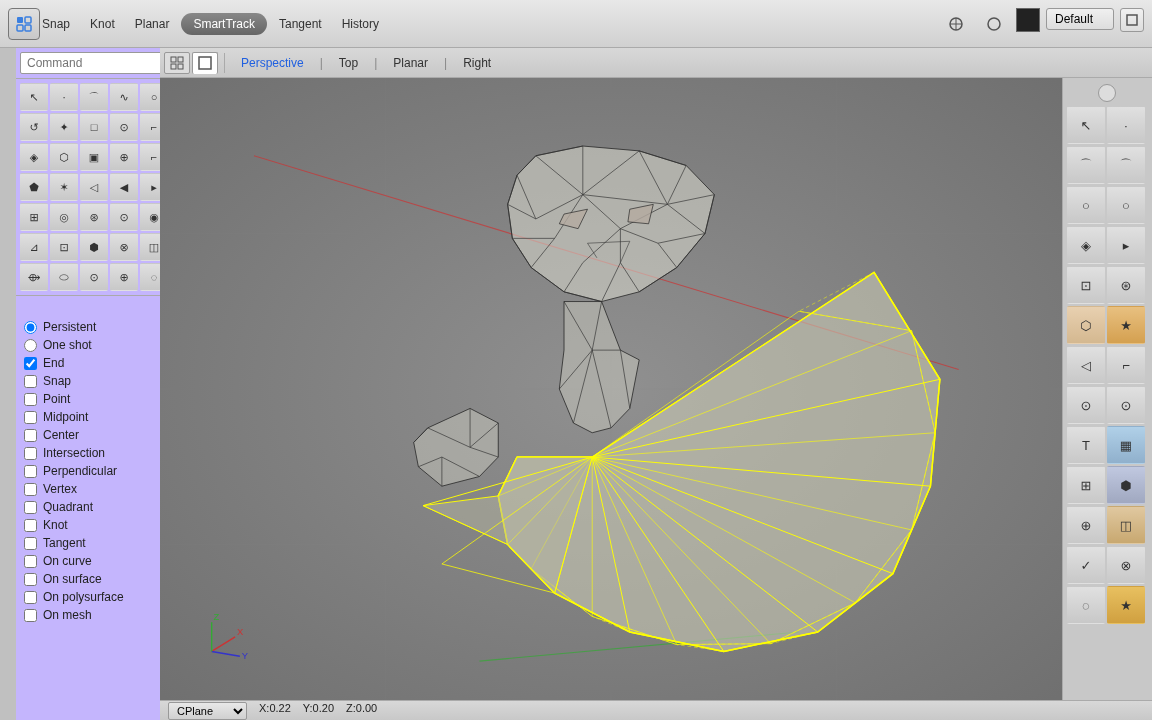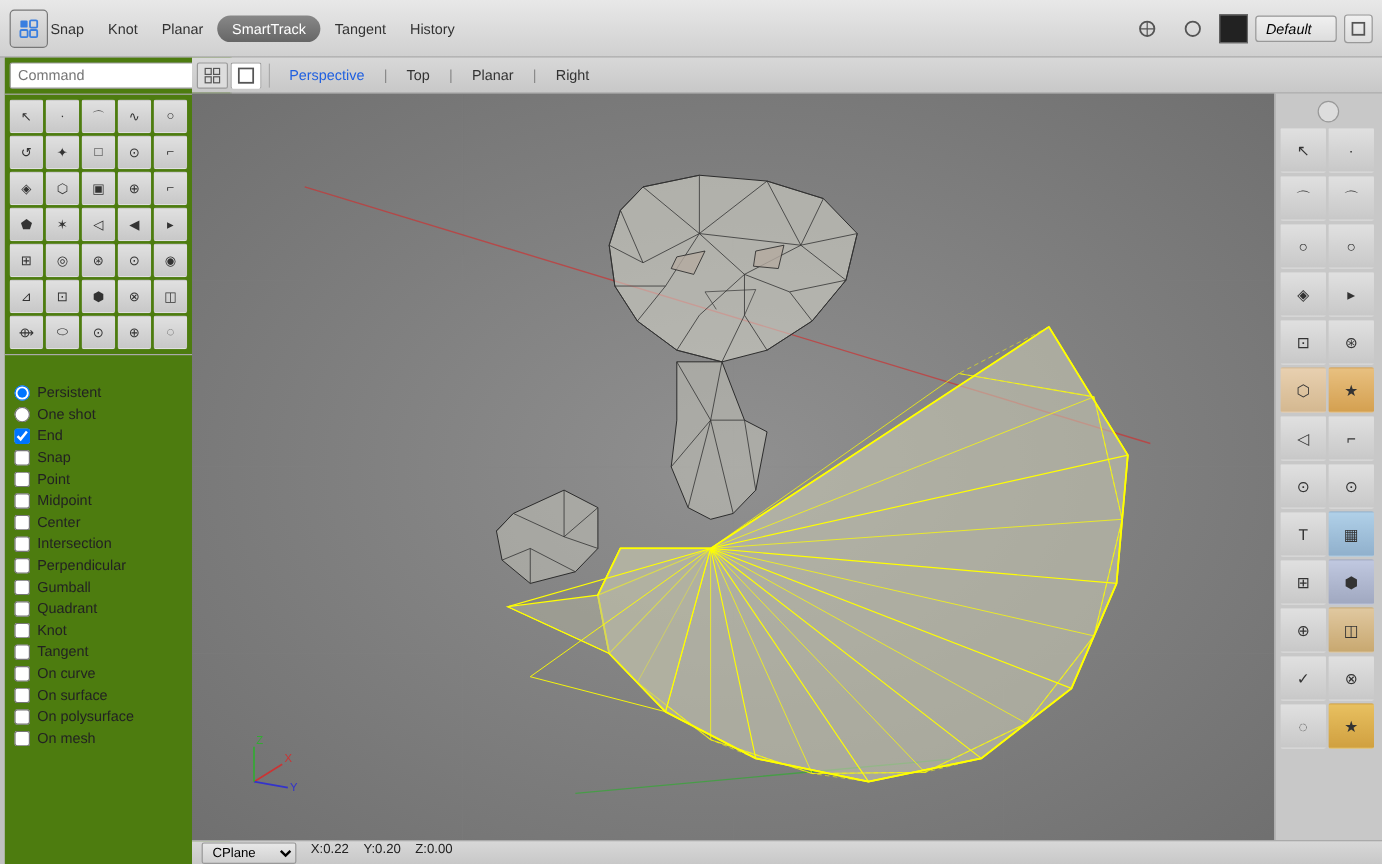--- a/index.html
+++ b/index.html
@@ -18,36 +18,36 @@
       cursor: pointer; background: transparent; font-size: 14px;
     }
     .toolbar-label {
       padding: 4px 8px; font-size: 12px; color: #333; cursor: pointer;
       border-radius: 3px;
     }
     .toolbar-label.active {
       background: linear-gradient(to bottom, #888, #666);
       color: white; border-radius: 12px; padding: 4px 12px;
     }
-    .toolbar-right { margin-left: auto; display: flex; align-items: center; gap: 6px; font-style: italic; }
+    .toolbar-right { margin-left: auto; display: flex; align-items: flex-start; gap: 6px; }
     .color-swatch { width: 24px; height: 24px; background: #222; border: 1px solid #666; }
     .layer-dropdown {
       background: linear-gradient(to bottom, #f0f0f0, #ddd);
       border: 1px solid #999; border-radius: 3px; padding: 3px 20px 3px 8px;
       font-size: 12px; cursor: pointer; position: relative;
     }
     .maximize-btn {
       width: 24px; height: 24px; border: 1px solid #999; background: linear-gradient(to bottom, #f0f0f0, #ddd);
       border-radius: 3px; cursor: pointer; display: flex; align-items: center; justify-content: center;
     }
 
     
     #left-sidebar {
-      position: absolute; top: 48px; left: 4px; width: 189px; bottom: 0;
-      background: #4d7c0f; border-right: 1px solid #aaa;
+      position: absolute; top: 48px; left: 16px; width: 189px; bottom: 0;
+      background: #c4b5fd; border-right: 1px solid #aaa;
     }
 
     
     #command-area {
       padding: 4px; border-bottom: 1px solid #aaa;
     }
     #command-input {
       width: 100%; padding: 3px 6px; font-size: 12px;
       border: 1px solid #999; border-radius: 2px;
       background: white;
@@ -278,21 +278,21 @@
     <div class="snap-option">
       <input type="checkbox" style="">
       <span>Intersection</span>
     </div>
     <div class="snap-option">
       <input type="checkbox" style="">
       <span>Perpendicular</span>
     </div>
     <div class="snap-option">
       <input type="checkbox" style="">
-      <span>Gumball</span>
+      <span>Vertex</span>
     </div>
     <div class="snap-option">
       <input type="checkbox" style="">
       <span>Quadrant</span>
     </div>
     <div class="snap-option">
       <input type="checkbox" style="">
       <span>Knot</span>
     </div>
     <div class="snap-option">

